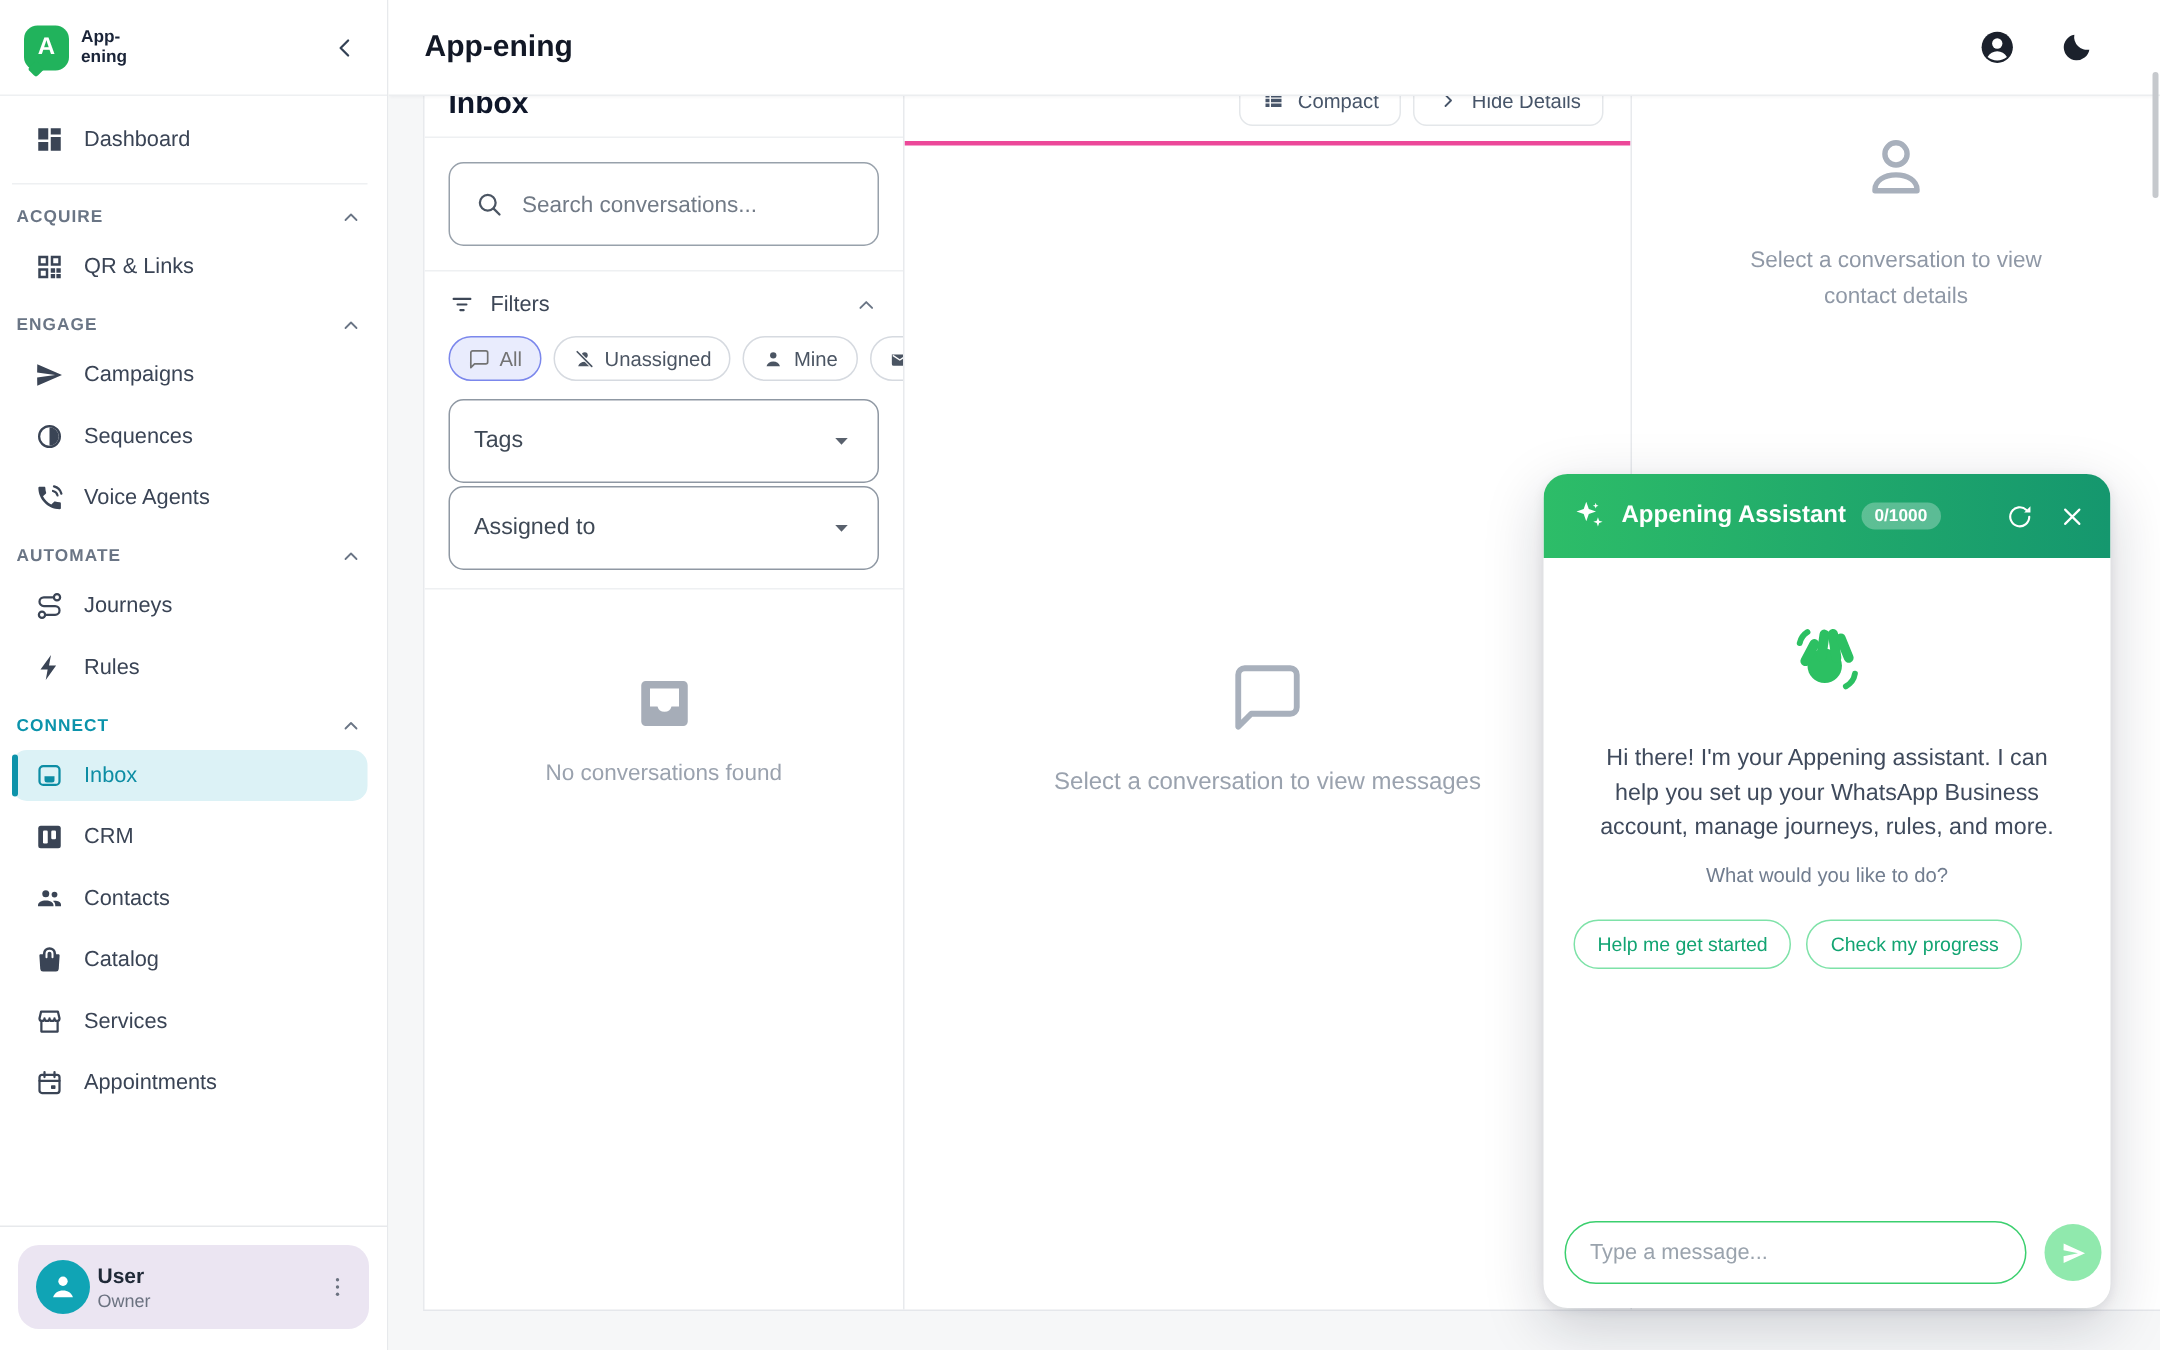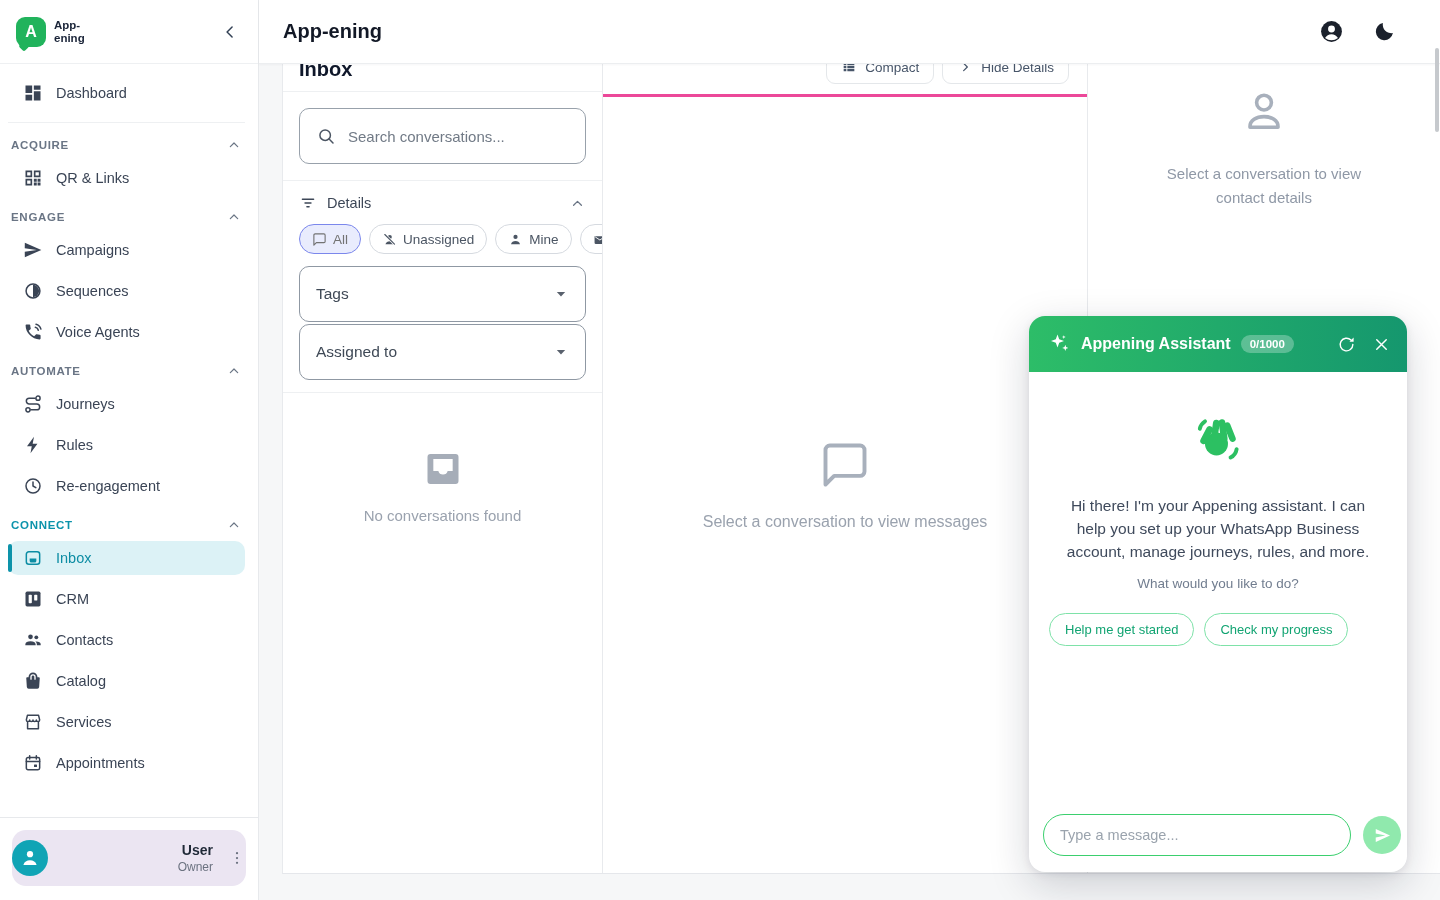--- a/index.html
+++ b/index.html
@@ -24,21 +24,21 @@
   .nav-item .ni { color:#3a4455; }
   .nav-item.active { background:#dcf2f6; color:#0d8da4; }
   .nav-item.active .ni { color:#0d8da4; }
   .nav-item.active::before { content:""; position:absolute; left:0; top:3px; bottom:3px; width:4px; border-radius:3px; background:#0d93aa; }
   .dash-block { padding:12px 0 5px 0; border-bottom:1px solid #eef0f2; margin-bottom:4px; }
   .sec-label { display:flex; align-items:center; justify-content:space-between; margin:14px 3px 8px 3px; font-size:11.5px; font-weight:700; letter-spacing:.7px; color:#6a7585; cursor:pointer; }
   .sec-label.teal { color:#0b93ab; }
   .sec-label .chev { color:#6a7585; }
 
   .sb-footer { border-top:1px solid #e7e9ec; padding:12px 12px 14px 12px; }
-  .user-card { display:flex; align-items:center; gap:15px; background:#ebe5f2; border-radius:14px; padding:10px 0; cursor:pointer;text-align:right; }
+  .user-card { display:flex; align-items:center; gap:5px; background:#ebe5f2; border-radius:14px; padding:10px 12px; cursor:pointer; }
   .avatar { width:36px; height:36px; border-radius:50%; background:#10a4b5; color:#fff; display:flex; align-items:center; justify-content:center; }
   .user-meta { flex:1; }
   .user-name { font-size:14px; font-weight:700; color:#1f2937; }
   .user-role { font-size:12px; color:#6b7280; margin-top:2px; }
   .dots { color:#6b7280; }
 
   
   .main { flex:1; display:flex; flex-direction:column; height:900px; min-width:0; }
   .topbar { height:64px; min-height:64px; background:#fff; display:flex; align-items:center; justify-content:space-between; padding:0 44px 0 24px; border-bottom:1px solid #eceef0; box-shadow:0 1px 2px rgba(16,24,40,.04); position:relative; z-index:5; }
   .page-title { font-size:20px; font-weight:700; color:#121826; }
@@ -327,26 +327,20 @@
             <use href="#ic-route"></use>
           </svg>
         <span>Journeys</span>
       </div>
       <div class="nav-item">
         <svg class="i ni" width="20" height="20">
             <use href="#ic-bolt"></use>
           </svg>
         <span>Rules</span>
       </div>
-      <div class="nav-item">
-        <svg class="i ni" width="20" height="20">
-            <use href="#ic-clock"></use>
-          </svg>
-        <span>Re-engagement</span>
-      </div>
 
       <div class="sec-label teal">
         <span>CONNECT</span>
         <svg class="i chev" width="16" height="16">
             <use href="#ic-chevron-up"></use>
           </svg>
       </div>
       <div class="nav-item active">
         <svg class="i ni" width="20" height="20">
             <use href="#ic-inbox-chat"></use>
@@ -433,21 +427,21 @@
                   <use href="#ic-search"></use>
                 </svg>
               <input type="text" placeholder="Search conversations..." style="">
             </div>
           </div>
           <div class="filters-head">
             <div class="filters-left">
               <svg class="i" width="18" height="18">
                   <use href="#ic-filter"></use>
                 </svg>
-              <span>Details</span>
+              <span>Filters</span>
             </div>
             <svg class="i" width="17" height="17" style="color:#6a7585">
                 <use href="#ic-chevron-up"></use>
               </svg>
           </div>
           <div class="chips">
             <button class="chip active">
               <svg class="i" width="15" height="15">
                   <use href="#ic-chat-sm"></use>
                 </svg>

